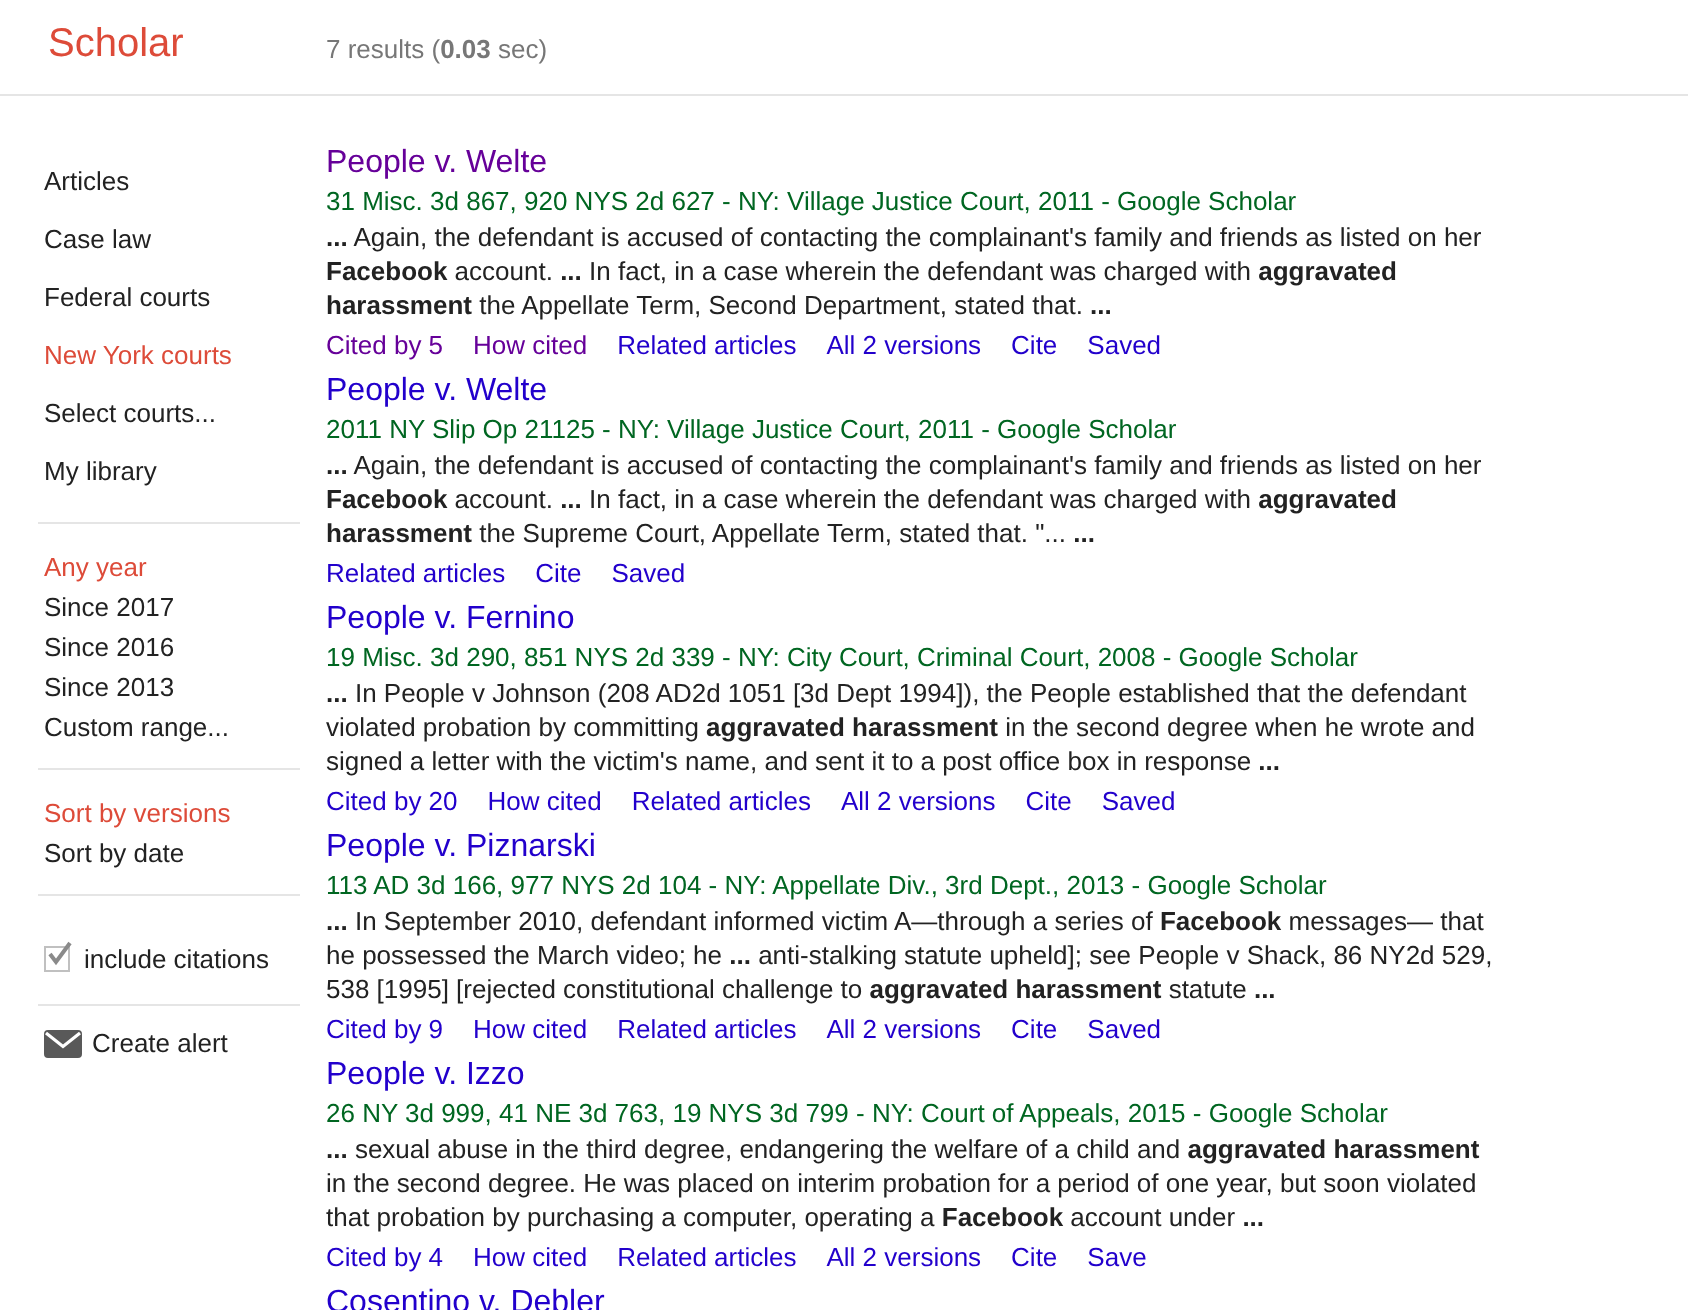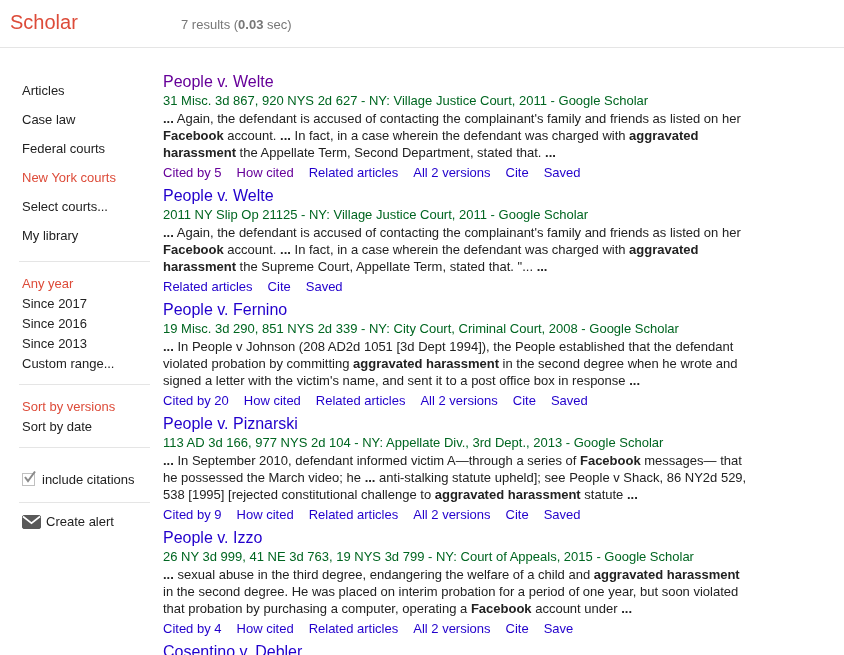--- a/index.html
+++ b/index.html
@@ -4,22 +4,22 @@
 <style>
   * { margin:0; padding:0; box-sizing:border-box; }
   html,body { width:844px; height:655px; overflow:hidden; background:#fff;
     font-family:"Liberation Sans", sans-serif; }
   :root {
     --red:#dd4b39; --blue:#2200cc; --purple:#660099; --green:#006621;
     --text:#222; --gray:#777; --line:#e5e5e5;
   }
   
   .header { position:relative; height:48px; border-bottom:1px solid var(--line); }
-  .logo { position:absolute; left:10px; top:11px; font-size:20px; color:var(--red); cursor:pointer; }
-  .stats { position:absolute; left:181px; top:17px; font-size:13px; color:var(--gray); }
+  .logo { position:absolute; left:24px; top:11px; font-size:20px; color:var(--red); cursor:pointer; }
+  .stats { position:absolute; left:163px; top:17px; font-size:13px; color:var(--gray); }
   .stats b { color:var(--gray); }
   
   .content { display:flex; }
   .sidebar { width:163px; flex:none; padding:28px 0 0 22px; font-size:13px; color:var(--text); }
   .side-item { height:29px; display:flex; align-items:center; cursor:pointer; white-space:nowrap; }
   .side-group-tight .side-item { height:20px; }
   .side-item.active { color:var(--red);text-align:center; }
   .side-divider { border:none; border-top:1px solid var(--line); width:131px; margin:11px 0 11px -3px; }
   .cite-row { display:flex; align-items:center; height:24px; cursor:pointer;margin-top:19px; }
   .checkbox { width:13px; height:13px; border:1px solid #c0c0c0; background:#fff; position:relative; margin-right:7px; flex:none; }

